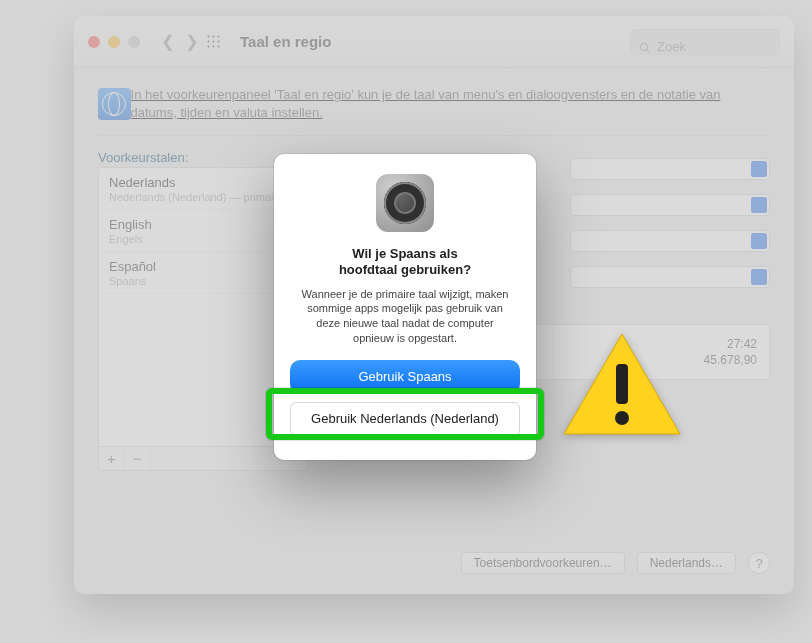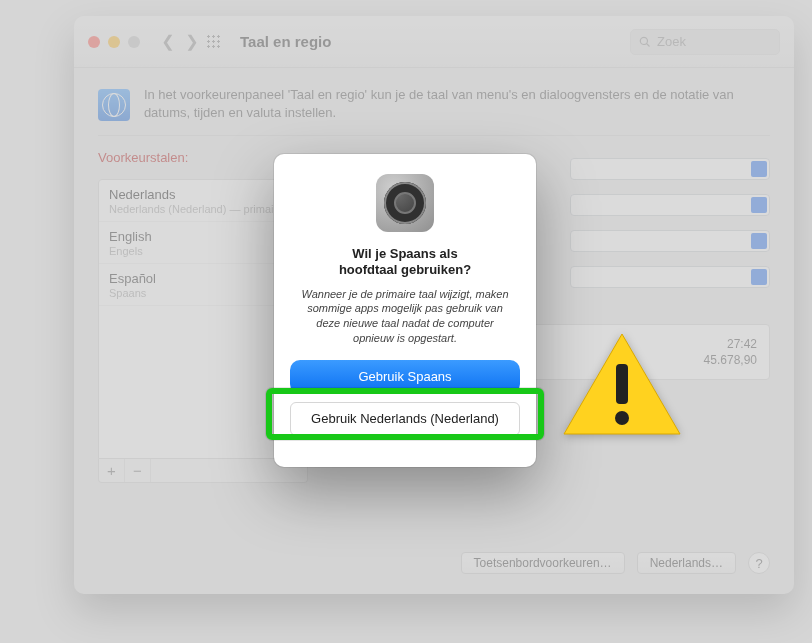--- a/index.html
+++ b/index.html
@@ -20,33 +20,33 @@
   .traffic { display: flex; gap: 8px; margin-right: 16px; }
   .dot { width: 12px; height: 12px; border-radius: 50%; }
   .dot.red { background: #ff5f57; } .dot.yellow { background: #febc2e; } .dot.green { background: #c8c8c8; }
   .navbtn { width: 24px; height: 24px; color: #9a9a9a; display: inline-flex; align-items: center; justify-content: center; font-size: 16px; }
   .gridicon { width: 16px; height: 16px; display: inline-block; margin: 0 10px 0 2px;
     background-image: radial-gradient(#8a8a8a 1.3px, transparent 1.3px);
     background-size: 5px 5px; }
   .title { font-size: 15px; font-weight: 600; color: #3d3d3d; margin-left: 8px; }
   .spacer { flex: 1; }
   .search { width: 150px; height: 26px; border-radius: 5px; background: #e5e5e5; border: 1px solid #dcdcdc;
-    display: flex; align-items: center; padding: 0 8px; color: #9b9b9b; font-size: 13px; gap: 6px;}
+    display: flex; align-items: flex-end; padding: 0 8px; color: #9b9b9b; font-size: 13px; gap: 6px;}
   .search svg { width: 12px; height: 12px; fill: #9b9b9b; }
 
-  .header-strip { display: flex; align-items: flex-end; gap: 14px; padding: 18px 24px 14px; }
+  .header-strip { display: flex; align-items: center; padding: 18px 24px 14px; text-decoration: underline; }
   .globe-icon { width: 40px; height: 32px; background: linear-gradient(#4aa3ff,#1e6fe0); border-radius: 4px; position: relative; display:flex; align-items:center; justify-content:center; }
   .globe-icon::after{ content:""; position:absolute; width:22px; height:22px; border:1.6px solid #fff; border-radius:50%;}
   .globe-icon::before{ content:""; position:absolute; width:10px; height:22px; border:1.6px solid #fff; border-radius:50%;}
   .header-text { color: #5b5b5b; font-size: 13px; line-height: 1.35; }
   .divider { height:1px; background:#d9d9d9; margin: 0 24px; }
 
   .content { display:flex; padding: 14px 24px 0; gap: 0; }
   .left { width: 210px; }
-  .left-label { font-size: 13px; color: #b91c1c; margin-bottom: 14px; }
+  .left-label { font-size: 13px; color: #0c4a6e; margin-bottom: 2px; }
   .lang-list { background:#fff; border:1px solid #d7d7d7; height: 280px; border-radius:4px 4px 0 0; overflow:hidden;}
   .lang-item { padding: 7px 10px 6px; border-bottom: 1px solid rgba(0,0,0,.06); }
   .lang-name { font-size: 13px; color: #333; }
   .lang-sub { font-size: 11px; color: #a7a7a7; margin-top:1px; }
   .lang-item.sel .lang-name { color:#1a1a1a; }
   .pm-bar { height:24px; border:1px solid #d7d7d7; border-top:0; background:#f6f6f6; display:flex; border-radius:0 0 4px 4px;}
   .pm { width:26px; display:flex; align-items:center; justify-content:center; color:#7a7a7a; border-right:1px solid #e2e2e2; font-size:15px; }
 
   .right { flex:1; padding-left: 24px; position:relative; }
   .selrow { display:flex; align-items:center; justify-content:flex-end; margin: 8px 0 14px; }
@@ -56,26 +56,26 @@
   .example-line { text-align:right; margin: 2px 0; }
 
   .footer { position:absolute; bottom: 20px; right: 24px; display:flex; gap: 12px; align-items:flex-start; }
   .macbtn { height:22px; padding:0 12px; font-size:12px; background:linear-gradient(#fdfdfd,#f1f1f1); border:1px solid #cfcfcf; border-radius:4px; color:#444; display:flex; align-items:center;}
   .helpbtn { width:22px; height:22px; border-radius:50%; border:1px solid #cfcfcf; background:#fff; color:#666; font-size:13px; display:flex; align-items:center; justify-content:center;}
 
   
   .dialog {
     position:absolute; z-index:100; left: 274px; top: 154px; width: 262px;
     background:#fff; border-radius:10px; box-shadow: 0 24px 60px rgba(0,0,0,.35), 0 0 0 1px rgba(0,0,0,.08);
-    padding: 20px 16px 31px; text-align:center;
+    padding: 20px 16px 24px; text-align:center;
   }
   .dlg-icon { width:58px; height:58px; margin: 0 auto 14px; border-radius:12px; background: radial-gradient(circle at 30% 25%, #cfcfcf, #8f8f8f); display:flex; align-items:center; justify-content:center;}
   .dlg-gear { width:42px; height:42px; border-radius:50%; background: radial-gradient(circle at 35% 30%, #6a6a6a, #2a2a2a); box-shadow: inset 0 0 0 2px #888, inset 0 0 0 10px #303030, inset 0 0 0 12px #777;}
   .dlg-title { font-size:13px; font-weight:700; color:#222; line-height:1.25; }
-  .dlg-msg { font-size:11px; color:#444; margin: 8px 9px 14px; line-height:1.35;font-style:italic; }
+  .dlg-msg { font-size:11px; color:#444; margin: 8px 9px 14px; line-height:1.35; }
   .dlg-btn { display:block; width: 100%; height:34px; border-radius:6px; font-size:13px; border:none; margin-top:8px; cursor:pointer; }
   .dlg-btn.primary { background: linear-gradient(#3b9bff,#0a6ff2); color:#fff; font-weight:500;border-radius:10px; }
   .dlg-btn.secondary { background:#fff; border:1px solid #d6d6d6; color:#222; }
 
   .highlight-ring { position:absolute; z-index:140; border:6px solid #18c818; border-radius:6px; box-shadow: 0 0 0 1px rgba(0,0,0,.1); }
 
   .warn-triangle { position:absolute; z-index:160; }
   .warn-triangle svg { filter: drop-shadow(0 2px 4px rgba(0,0,0,.25)); }
 </style>
 </head>

